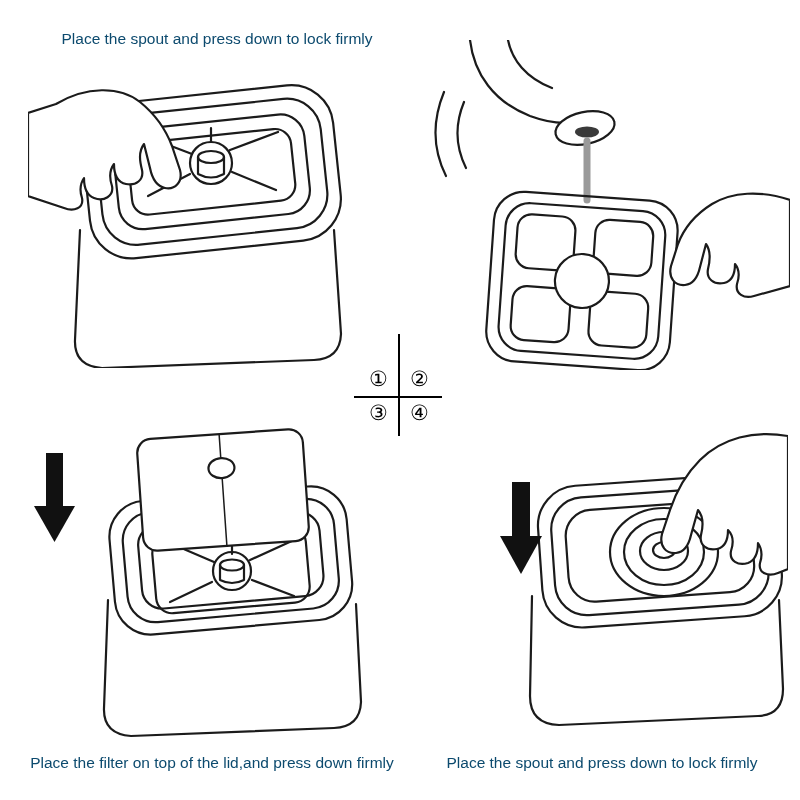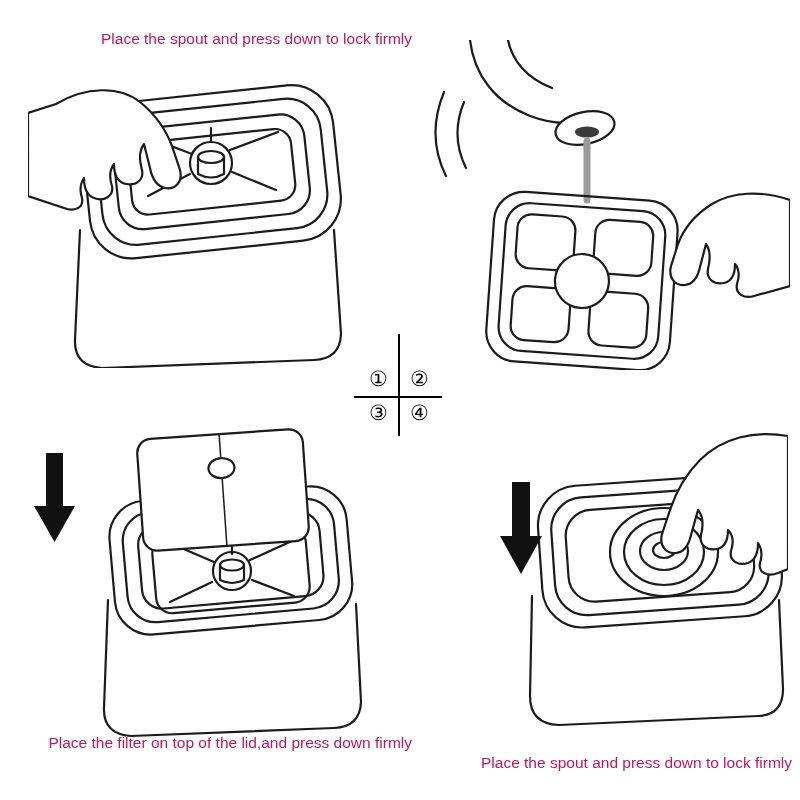--- a/index.html
+++ b/index.html
@@ -1,22 +1,22 @@
 <!DOCTYPE html>
 <html><head>
 <meta charset="utf-8">
 <style>
   html,body{margin:0;padding:0;background:#ffffff;}
   .page{position:relative;width:800px;height:800px;background:#ffffff;
         font-family:"Liberation Sans",sans-serif;color:#000;overflow:hidden;}
-  .caption{position:absolute;font-size:15.5px;line-height:1.4;text-align:right;
-           white-space:pre-line;color:#be185d;}
+  .caption{position:absolute;font-size:15.5px;line-height:1.4;text-align:center;
+           white-space:pre-line;color:#0c4a6e;}
   #cap1{left:22px;top:28px;width:390px;}
   #cap2{left:412px;top:20px;width:380px;}
-  #cap3{left:12px;top:732px;width:400px;}
+  #cap3{left:12px;top:752px;width:400px;}
   #cap4{left:412px;top:752px;width:380px;}
   .illus{position:absolute;}
   #il1{left:28px;top:58px;}
   #il2{left:430px;top:40px;}
   #il3{left:20px;top:428px;}
   #il4{left:428px;top:424px;}
   .center-cross{position:absolute;left:352px;top:334px;width:96px;height:102px;}
   .center-cross .vline{position:absolute;left:46px;top:0;width:1.5px;height:102px;background:#000;}
   .center-cross .hline{position:absolute;left:2px;top:62px;width:88px;height:1.5px;background:#000;}
   .stepnum{position:absolute;font-size:21px;line-height:1;color:#000;}

